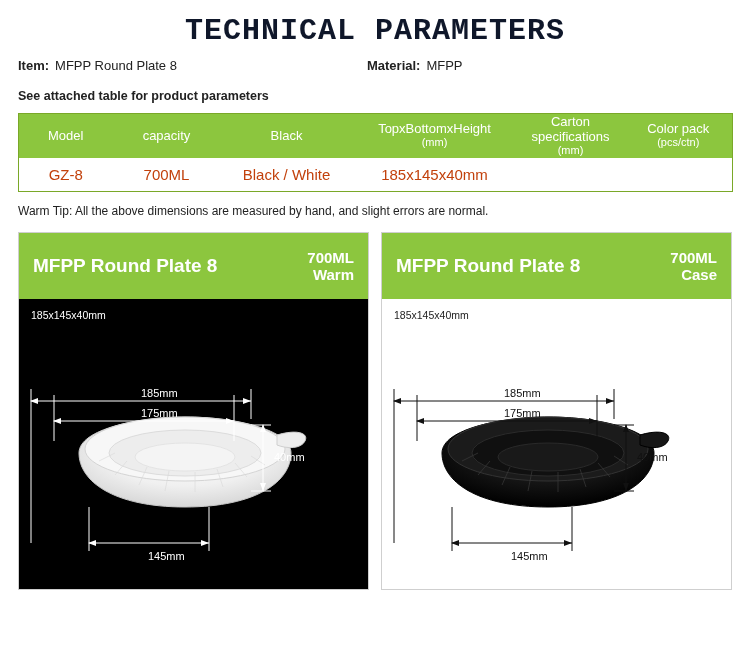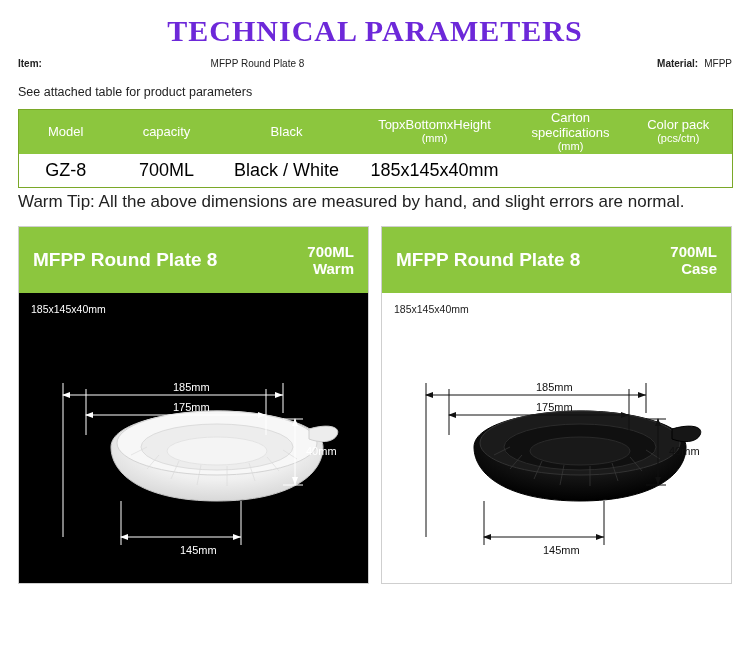--- a/index.html
+++ b/index.html
@@ -16,49 +16,48 @@
     overflow: hidden;
   }
   .page {
     position: relative;
     width: 750px;
     height: 665px;
     padding: 0 18px;
   }
   .title {
     text-align: center;
-    color: #6d28d9;
+    color: #0f172a;
     font-size: 30px;
     font-weight: bold;
     letter-spacing: 1px;
     padding-top: 14px;
     padding-bottom: 10px;
-    font-family: Liberation Serif, serif;
+    font-family: Liberation Mono, monospace;
   }
   .spec-row {
     display: flex;
     align-items: baseline;
-    font-size: 10px;
+    font-size: 13px;
     margin-bottom: 9px;
-    justify-content: space-between;
   }
   .spec-label {
     font-weight: bold;
     margin-right: 6px;
   }
   .spec-value { font-weight: normal; }
   .spec-col-2 {
     margin-left: 182px;
     display: flex;
     align-items: baseline;
     padding-left: 8px;
   }
   .attached {
     font-size: 12.5px;
-    font-weight: normal;
+    font-weight: bold;
     margin-top: 16px;
     margin-bottom: 10px;
   }
   table.params {
     width: 714px;
     border-collapse: collapse;
     border: 1px solid #7aa828;
     table-layout: fixed;
   }
   table.params thead th {
@@ -72,30 +71,30 @@
     border: none;
     line-height: 1.15;
   }
   table.params thead th .sub {
     display: block;
     font-size: 11px;
     margin-top: -1px;
   }
   table.params tbody td {
     height: 34px;
-    font-size: 18px;
+    font-size: 15px;
     text-align: center;
     vertical-align: middle;
     background: #ffffff;
     border: none;
-    color: #000000;
+    color: #c2410c;
   }
   .warm {
-    font-size: 17px;
-    margin-top: 4px;
+    font-size: 12px;
+    margin-top: 12px;
     margin-bottom: 14px;
   }
   .cards {
     display: flex;
     gap: 12px;
   }
   .card {
     width: 351px;
     border: 1px solid #cfcfcf;
     background: #fff;
@@ -131,21 +130,20 @@
     top: 10px;
     left: 12px;
     font-size: 10.5px;
   }
   .fig {
     position: absolute;
     top: 30px;
     left: 0;
     width: 100%;
     height: 258px;
-    padding-left: 32px;
   }
   .fig svg { display: block; }
 </style>
 </head>
 <body>
 
 <div class="page">
 
   <div class="title">TECHNICAL PARAMETERS</div>
 

